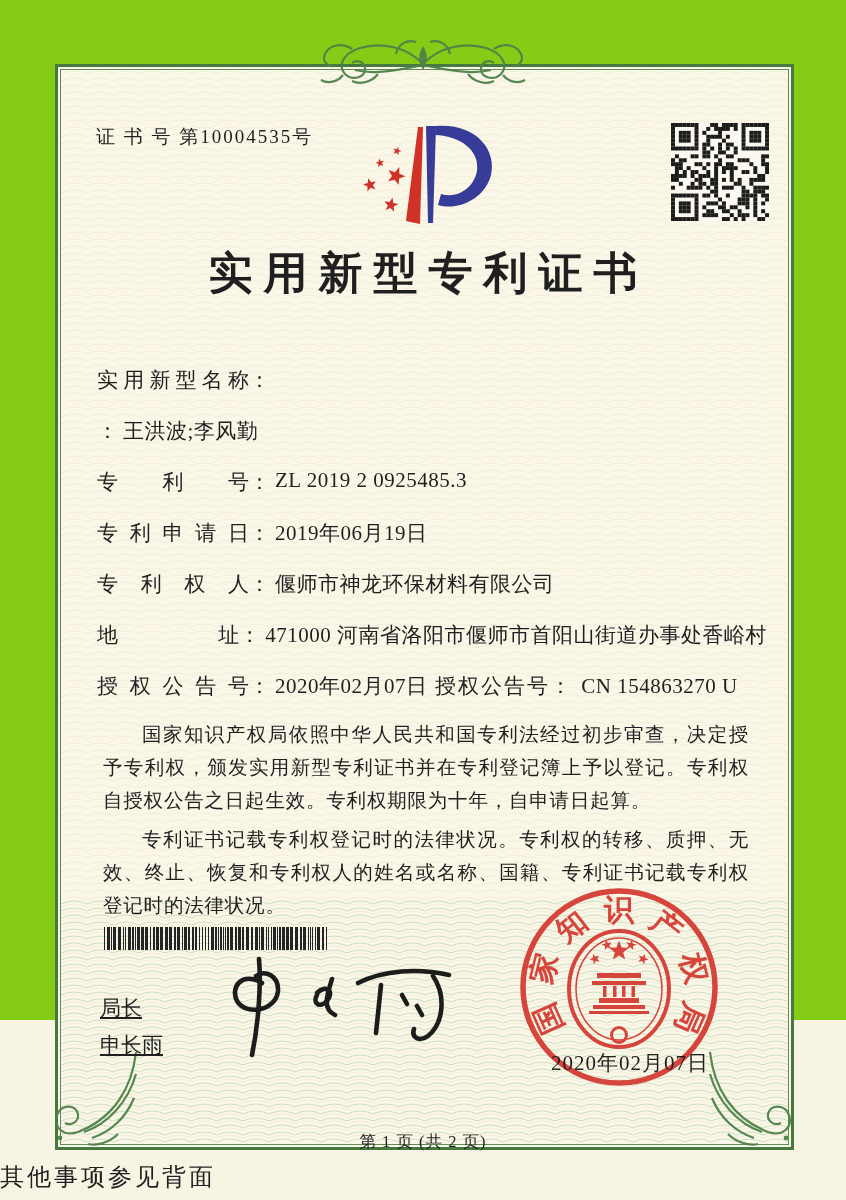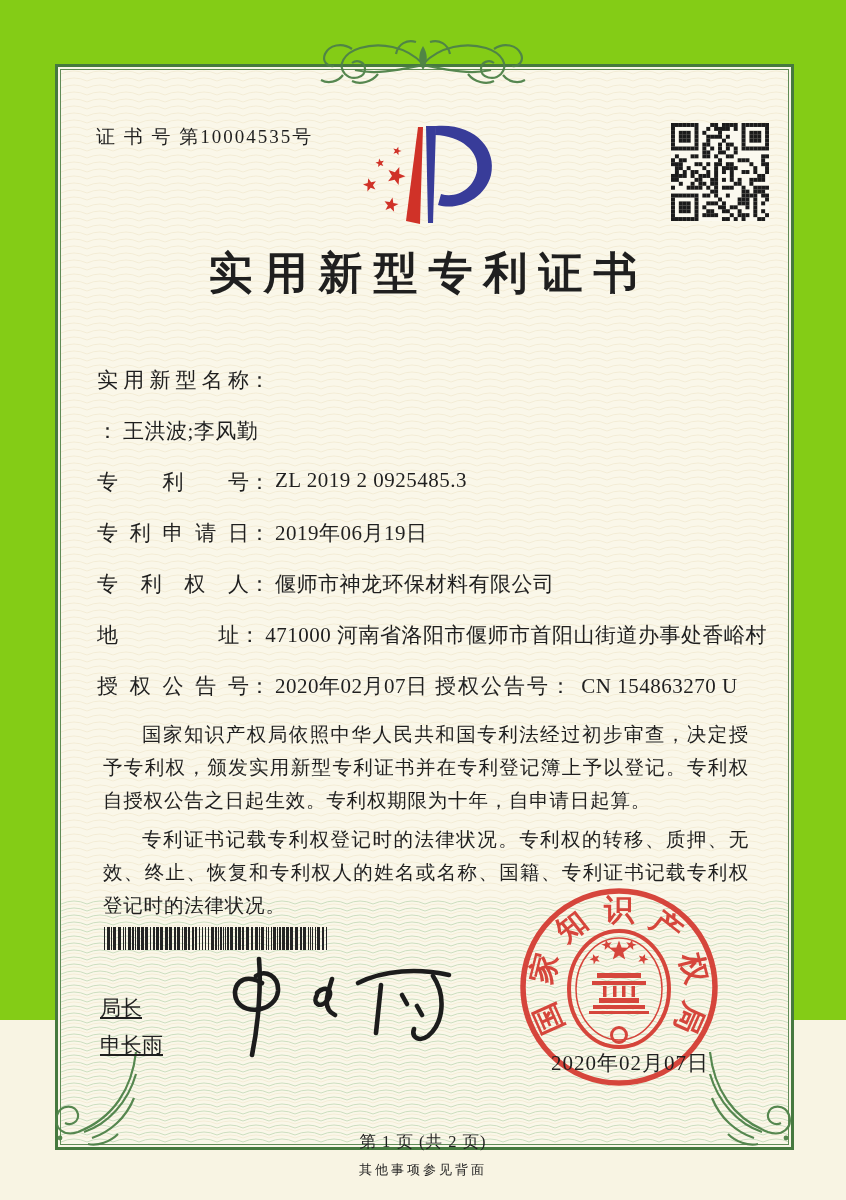--- a/index.html
+++ b/index.html
@@ -54,21 +54,21 @@
   .seal-date{
     position:absolute;left:527px;top:1049px;width:206px;
     text-align:center;font-size:21px;letter-spacing:1px;z-index:4;
   }
   .page-footer{
     position:absolute;left:0;top:1114px;width:846px;
     text-align:center;font-size:16.5px;letter-spacing:1px;margin-top:17px;
   }
   .back-note{
     position:absolute;left:0;top:1161px;width:846px;
-    text-align:center;font-size:13px;letter-spacing:3px;
+    font-size:24px;letter-spacing:3px;
   }
   .orn-top{position:absolute;left:298px;top:34px;}
   .orn-bl{position:absolute;left:48px;top:1046px;}
   .orn-br{position:absolute;left:706px;top:1046px;}
 </style>
 </head>
 <body>
 
 <div class="page">
 

